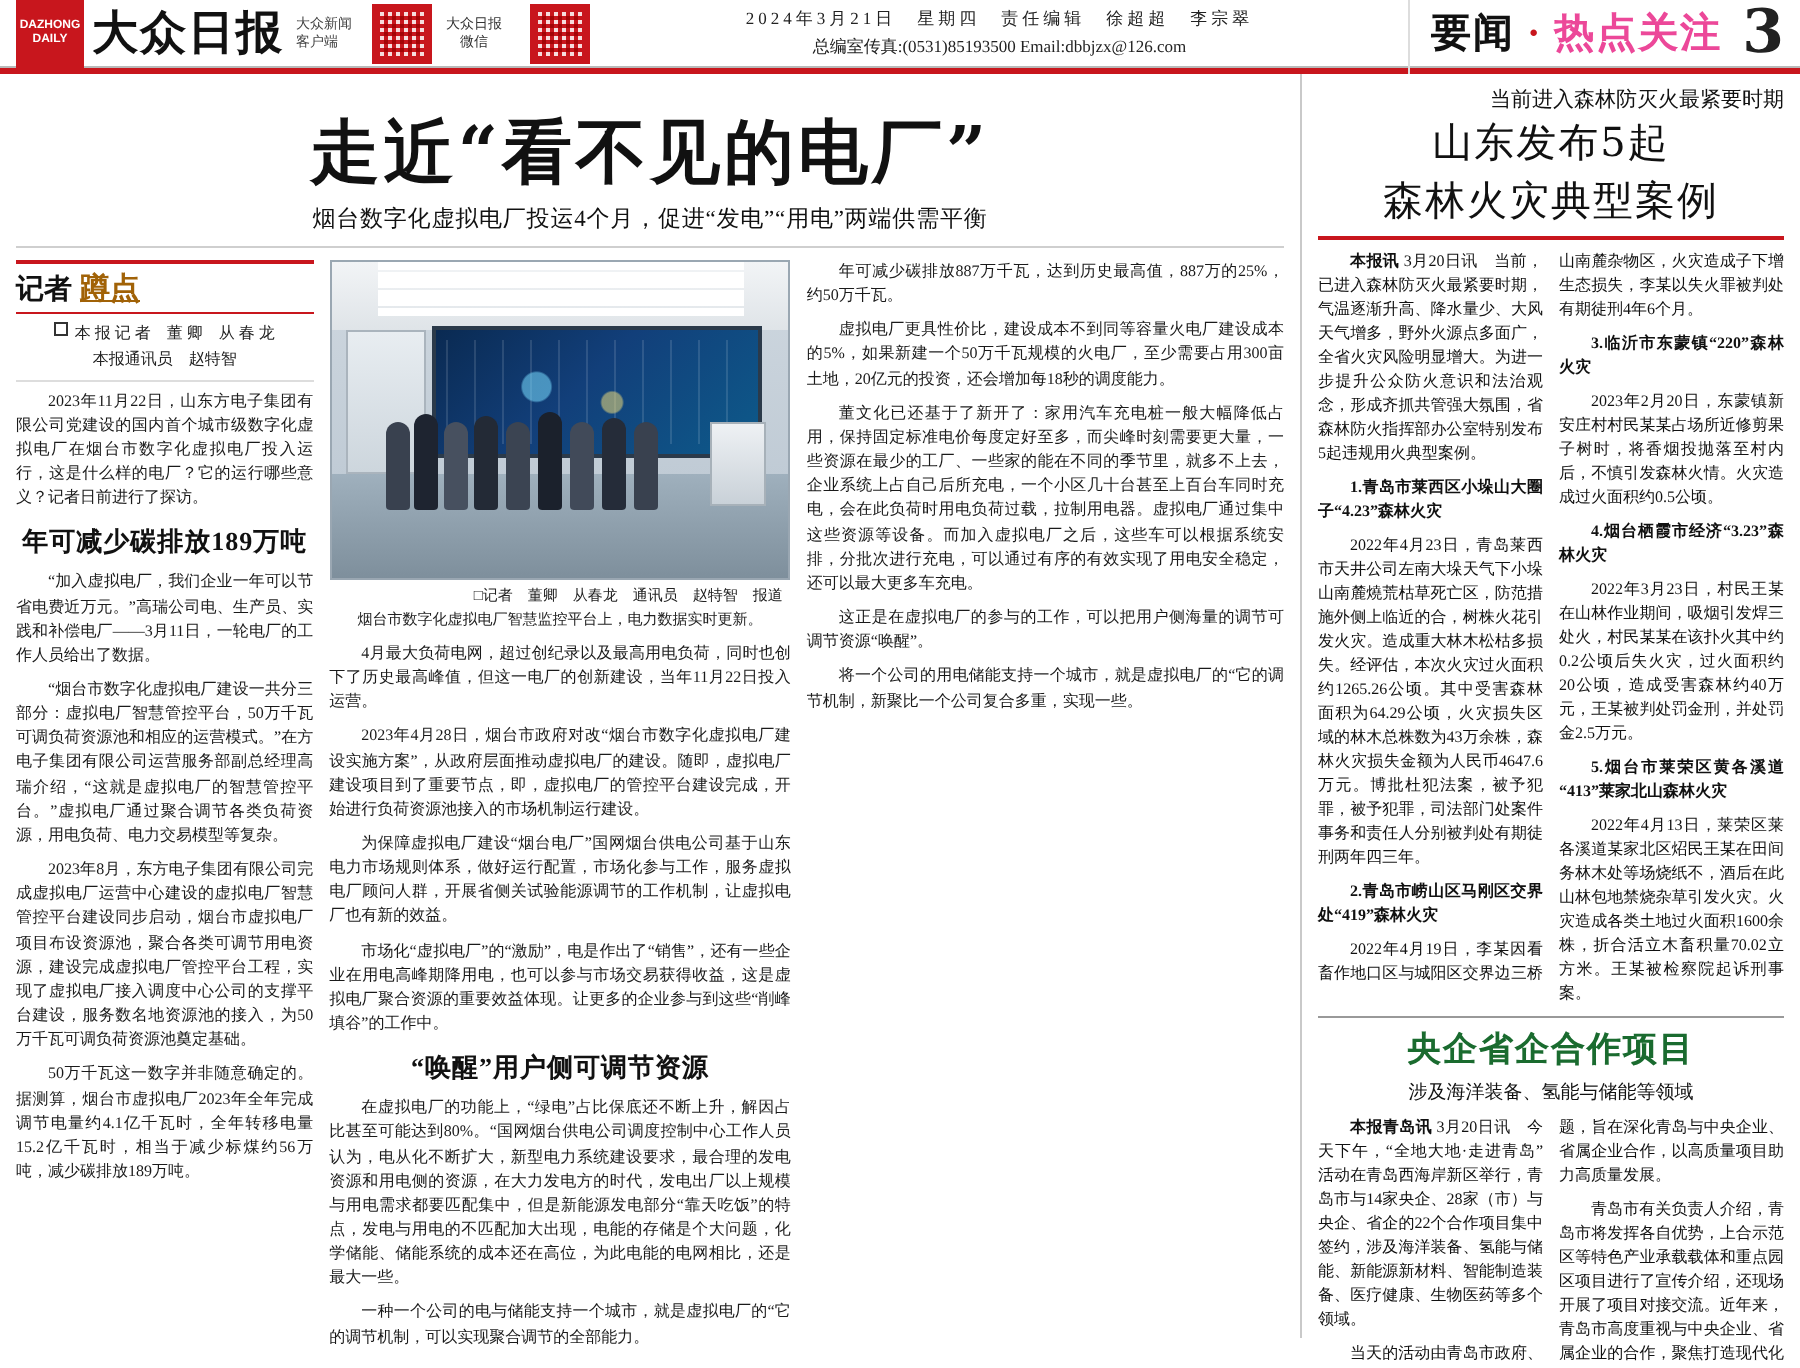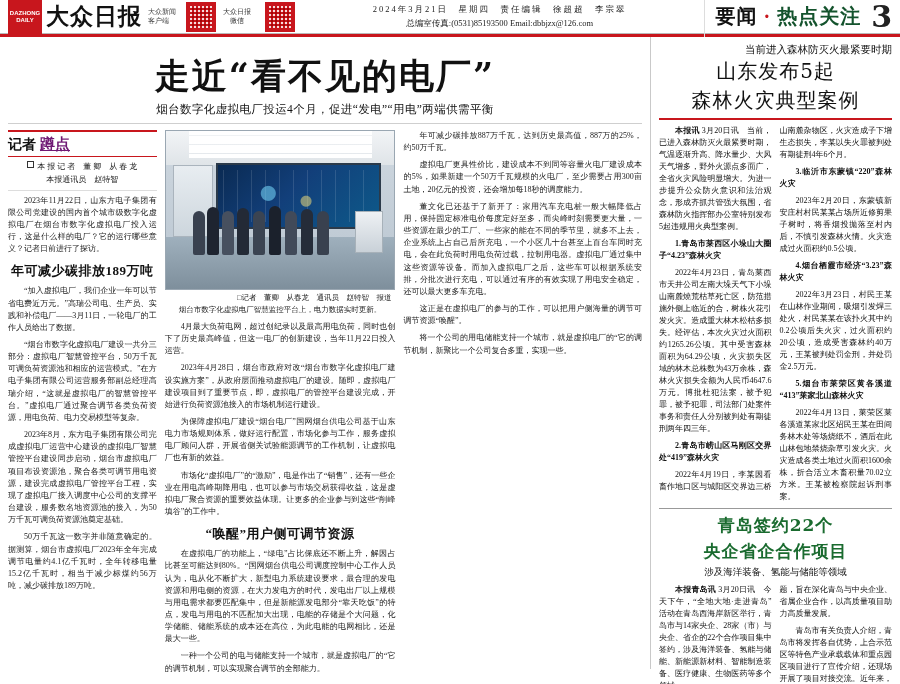--- a/index.html
+++ b/index.html
@@ -44,21 +44,21 @@
   .qr-cap{font-size:7px;color:#333;text-align:center;line-height:1.2;margin-left:3px;}
   .mast-mid{flex:1;text-align:center;font-size:8.5px;color:#222;line-height:1.6;}
   .mast-mid .row1{letter-spacing:2px;}
   .mast-mid .row2{}
   .mast-right{
     display:flex;align-items:center;gap:10px;padding-left:10px;
     border-left:1px solid #ddd;height:40px;
   }
   .headline-zone{font-size:20px;font-weight:bold;letter-spacing:1px;}
   .headline-zone .dot{color:#c8161d;}
-  .headline-zone .hot{color:#14532d;}
+  .headline-zone .hot{color:#ec4899;}
   .page-no{font-size:30px;font-weight:bold;color:#222;font-family:"DejaVu Serif",serif;}
   .red-rule{height:3px;background:#c8161d;}
 
   
   .body-wrap{display:flex;height:calc(684px - 52px);box-sizing:border-box;}
   .left-col{width:650px;box-sizing:border-box;padding:6px 8px 4px 8px;}
   .right-col{
     width:250px;box-sizing:border-box;padding:6px 8px 4px 8px;
     border-left:1px solid #c9c9c9;
   }
@@ -81,21 +81,21 @@
   .col-b{width:236px;}
   .col-c{width:244px;}
 
   
   .reporter-badge{
     border-top:2px solid #c8161d;border-bottom:1px solid #c8161d;
     padding:3px 0 2px;margin-bottom:4px;
     display:flex;align-items:center;gap:4px;
   }
   .reporter-badge .t1{font-size:14px;font-weight:bold;color:#111;}
-  .reporter-badge .t2{font-size:15px;font-weight:bold;color:#701a75;text-decoration:underline;}
+  .reporter-badge .t2{font-size:15px;font-weight:bold;color:#a16207;text-decoration:underline;}
 
   .byline{
     font-size:8px;color:#222;text-align:center;line-height:1.6;
     border-bottom:1px solid #ddd;padding-bottom:3px;margin-bottom:4px;
   }
   .byline .sq{display:inline-block;width:5px;height:5px;border:1px solid #333;margin-right:3px;vertical-align:1px;}
 
   p.txt{
     font-size:8px;line-height:1.52;text-align:justify;margin:0 0 5px;
     text-indent:16px;color:#1a1a1a;
@@ -304,21 +304,20 @@
         <p class="item-head">3.临沂市东蒙镇“220”森林火灾</p>
         <p>2023年2月20日，东蒙镇新安庄村村民某某占场所近修剪果子树时，将香烟投拋落至村内后，不慎引发森林火情。火灾造成过火面积约0.5公顷。</p>
         <p class="item-head">4.烟台栖霞市经济“3.23”森林火灾</p>
         <p>2022年3月23日，村民王某在山林作业期间，吸烟引发焊三处火，村民某某在该扑火其中约0.2公顷后失火灾，过火面积约20公顷，造成受害森林约40万元，王某被判处罚金刑，并处罚金2.5万元。</p>
         <p class="item-head">5.烟台市莱荣区黄各溪道“413”莱家北山森林火灾</p>
         <p>2022年4月13日，莱荣区莱各溪道某家北区炤民王某在田间务林木处等场烧纸不，酒后在此山林包地禁烧杂草引发火灾。火灾造成各类土地过火面积1600余株，折合活立木畜积量70.02立方米。王某被检察院起诉刑事案。</p>
       </div>
 
       <div class="r-rule"></div>
 
-      <div class="r-head2">青岛签约22个</div>
       <div class="r-head2">央企省企合作项目</div>
       <div class="r-sub">涉及海洋装备、氢能与储能等领域</div>
 
       <div class="r-two">
         <p>
           <span class="lead-tag">本报青岛讯</span>
           <span>3月20日讯　今天下午，“全地大地·走进青岛”活动在青岛西海岸新区举行，青岛市与14家央企、28家（市）与央企、省企的22个合作项目集中签约，涉及海洋装备、氢能与储能、新能源新材料、智能制造装备、医疗健康、生物医药等多个领域。</span>
         </p>
         <p>当天的活动由青岛市政府、青岛市西海岸新区主办，青岛市国资委和青岛西海岸新区管委承办，以“共创  共享  共赢”为主题，旨在深化青岛与中央企业、省属企业合作，以高质量项目助力高质量发展。</p>
         <p>青岛市有关负责人介绍，青岛市将发挥各自优势，上合示范区等特色产业承载载体和重点园区项目进行了宣传介绍，还现场开展了项目对接交流。近年来，青岛市高度重视与中央企业、省属企业的合作，聚焦打造现代化产业体系，积极承接央企省企的优质项目落地。</p>

